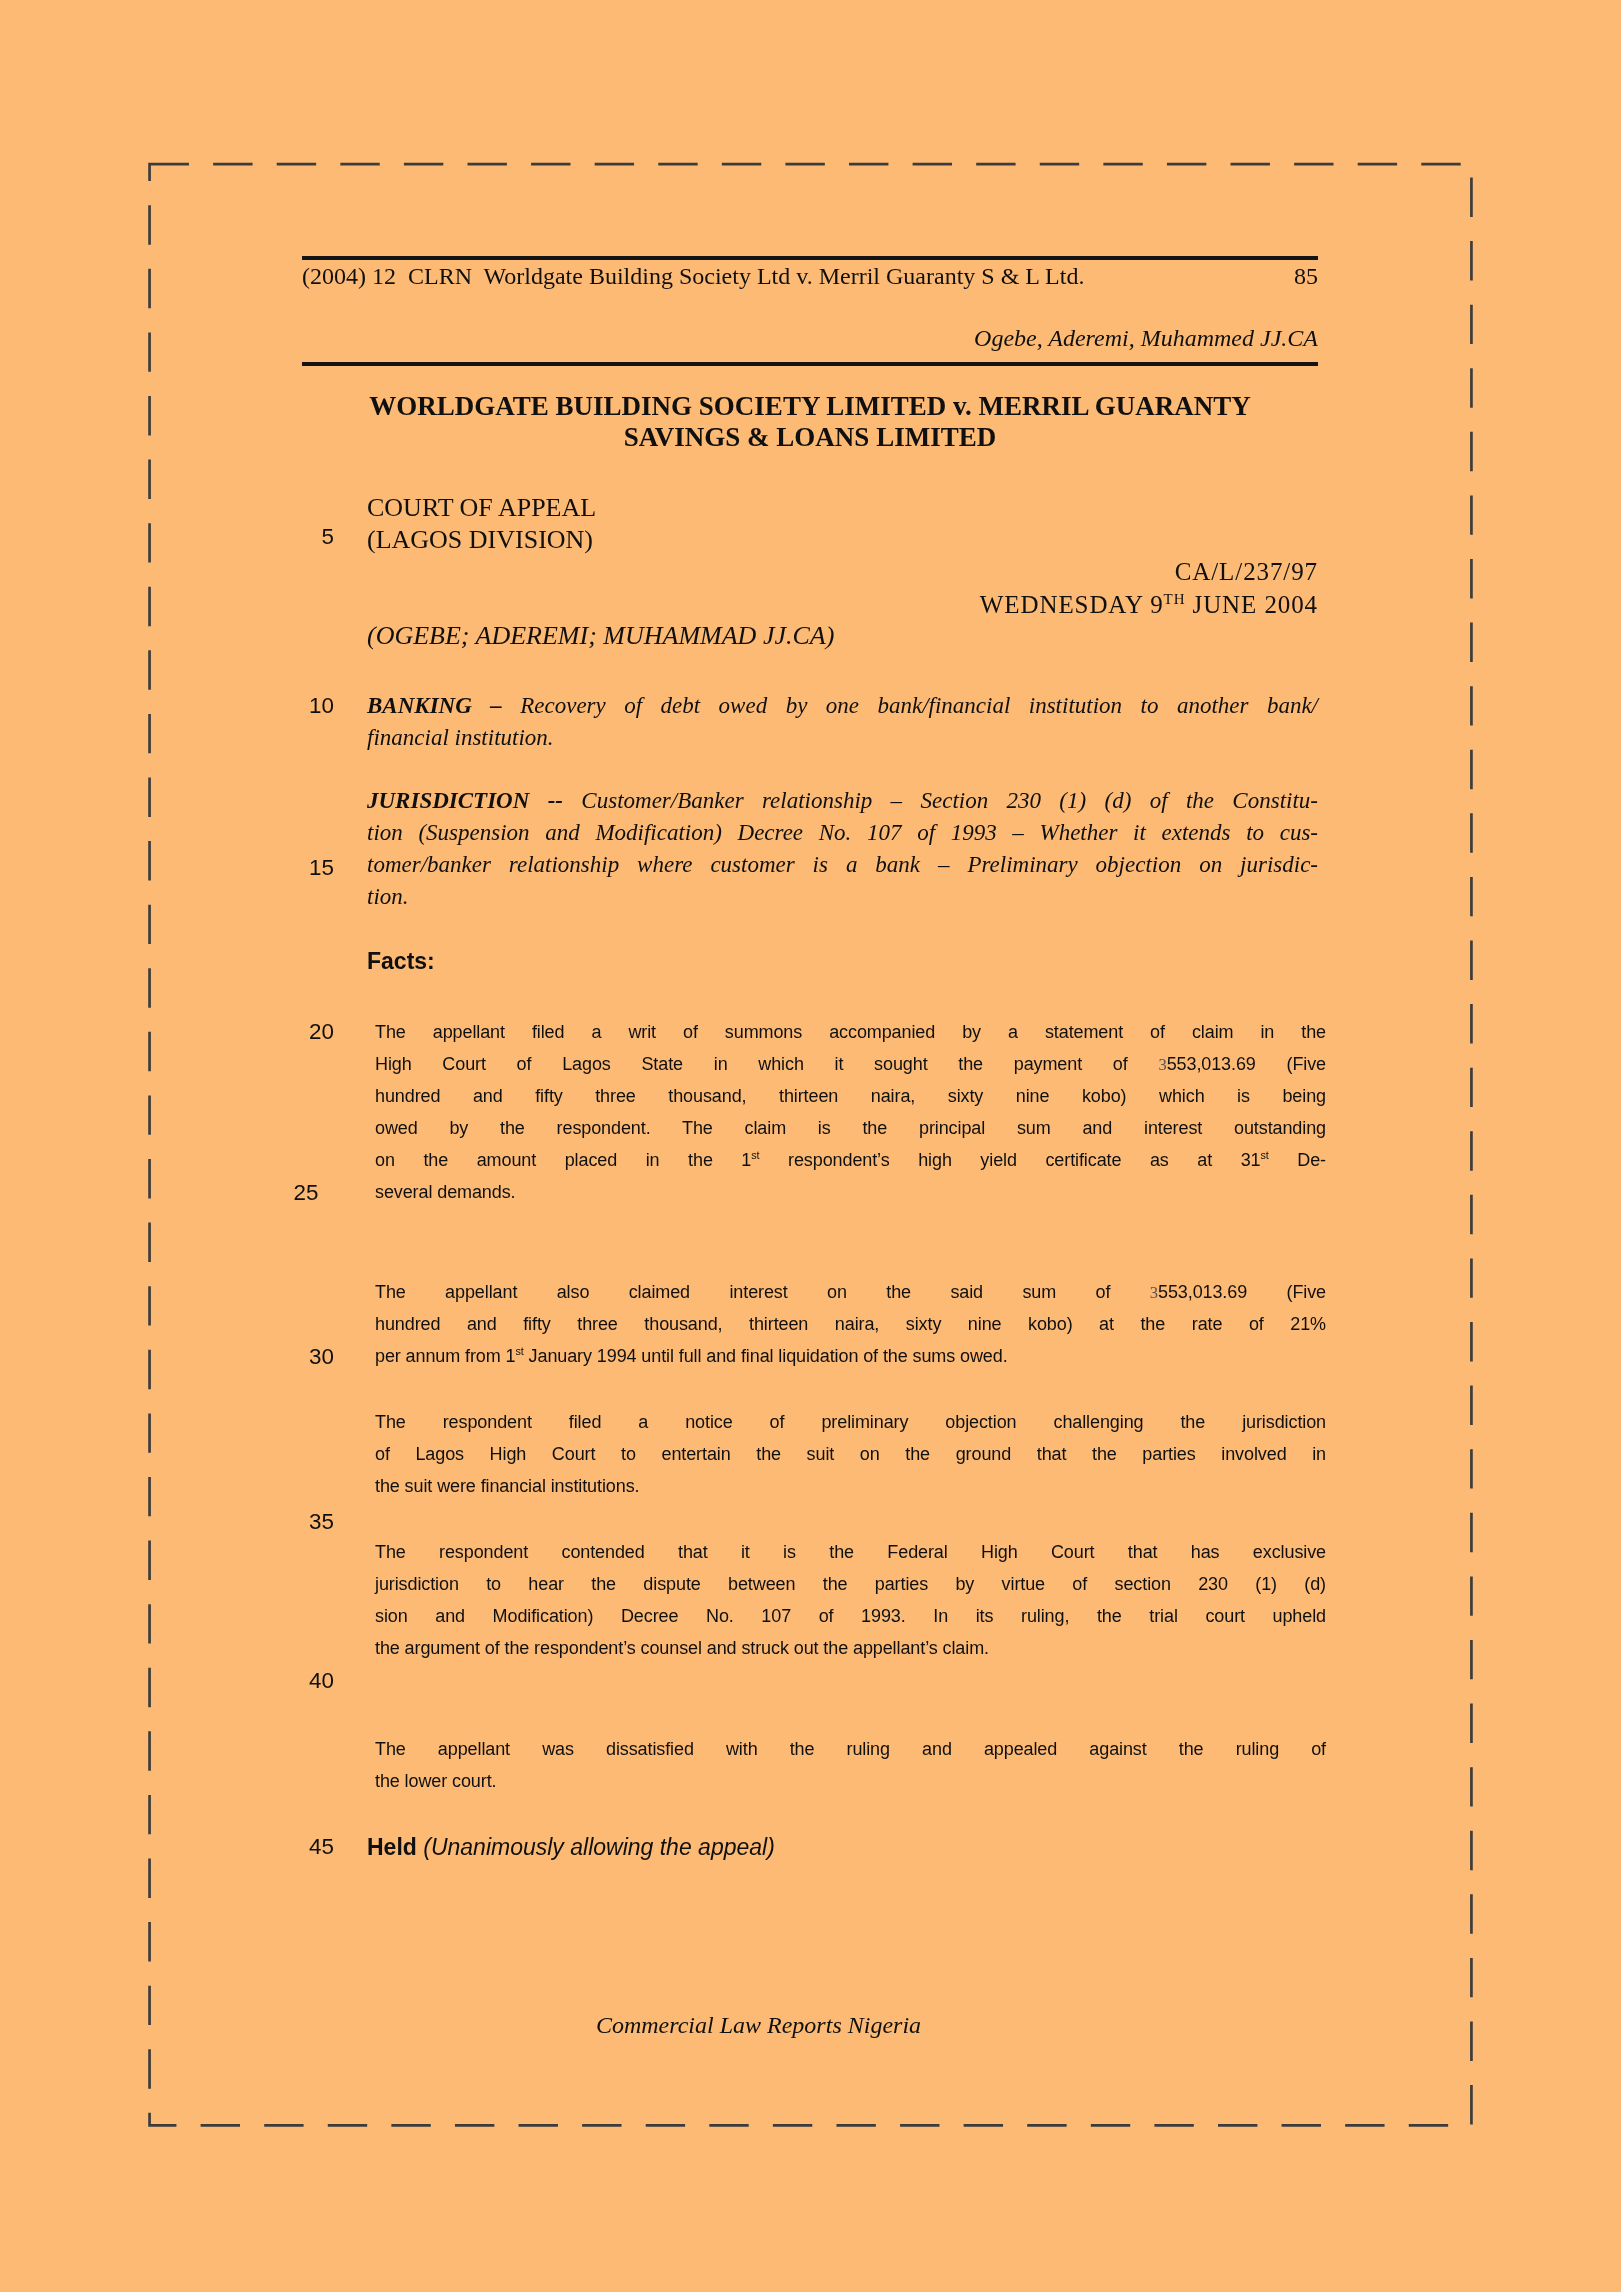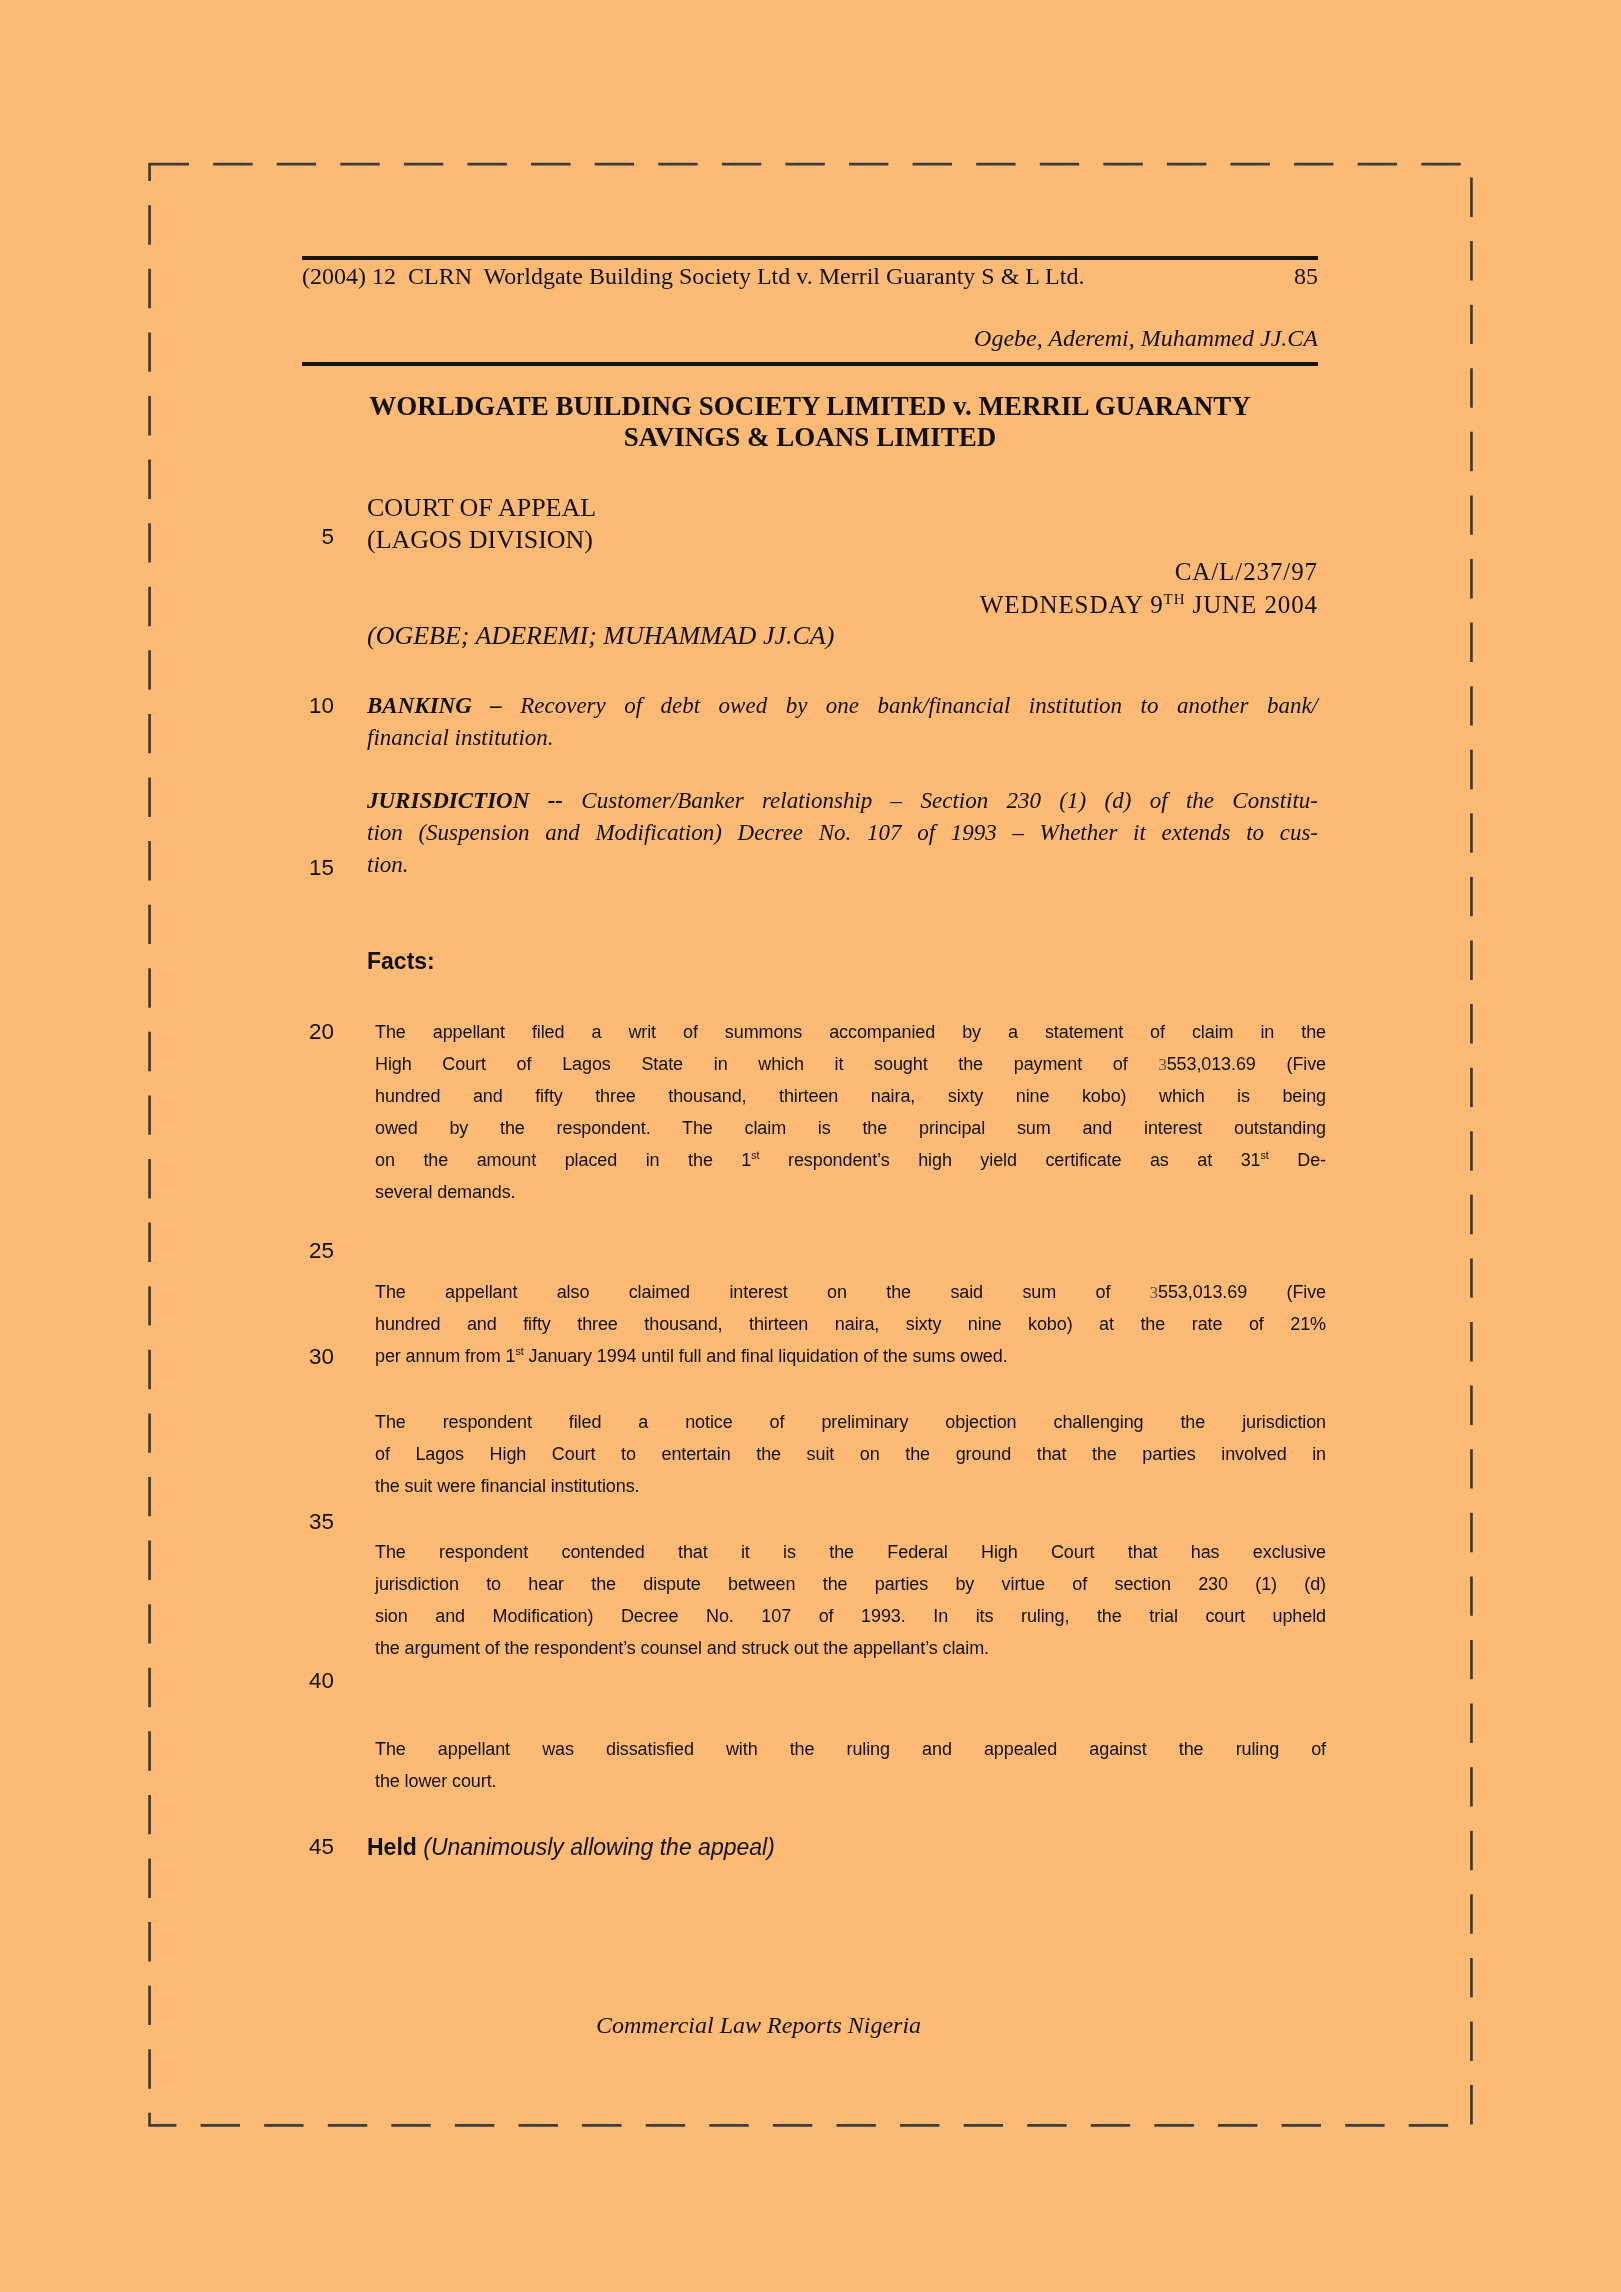--- a/index.html
+++ b/index.html
@@ -112,20 +112,21 @@
   <div class="coram-line">(OGEBE; ADEREMI; MUHAMMAD JJ.CA)</div>
 
   <div id="catchwords-container">
       <div class="catchword" style="top: 690px;">
         <div class="cw-line j"><span class="lead">BANKING – </span>Recovery of debt owed by one bank/financial institution to another bank/</div>
         <div class="cw-line">financial institution.</div>
       </div>
       <div class="catchword" style="top: 785px;">
         <div class="cw-line j"><span class="lead">JURISDICTION -- </span>Customer/Banker relationship – Section 230 (1) (d) of the Constitu-</div>
         <div class="cw-line j">tion (Suspension and Modification) Decree No. 107 of 1993 – Whether it extends to cus-</div>
+        <div class="cw-line j">tomer/banker relationship where customer is a bank – Preliminary objection on jurisdic-</div>
         <div class="cw-line">tion.</div>
       </div>
     </div>
 
   <div class="facts-heading">Facts:</div>
 
   <div id="paragraphs-container">
       <div class="bodypara" style="top: 1016px;">
         <div class="line j">The appellant filed a writ of summons accompanied by a statement of claim in the</div>
         <div class="line j">High Court of Lagos State in which it sought the payment of <span class="naira">3</span>553,013.69 (Five</div>
@@ -154,21 +155,21 @@
         <div class="line j">The appellant was dissatisfied with the ruling and appealed against the ruling of</div>
         <div class="line">the lower court.</div>
       </div>
     </div>
 
   <div id="linenums-container">
       <div class="line-number" style="top: 521px;">5</div>
       <div class="line-number" style="top: 690px;">10</div>
       <div class="line-number" style="top: 852px;">15</div>
       <div class="line-number" style="top: 1016px;">20</div>
-      <div class="line-number" style="top: 1235px;">25</div>
+      <div class="line-number" style="top: 1177px; text-align: center;">25</div>
       <div class="line-number" style="top: 1341px;">30</div>
       <div class="line-number" style="top: 1506px;">35</div>
       <div class="line-number" style="top: 1665px;">40</div>
       <div class="line-number" style="top: 1831px;">45</div>
     </div>
 
   <div class="held-line">
     <span class="held-label">Held</span><span class="held-text"> (Unanimously allowing the appeal)</span>
   </div>
 

